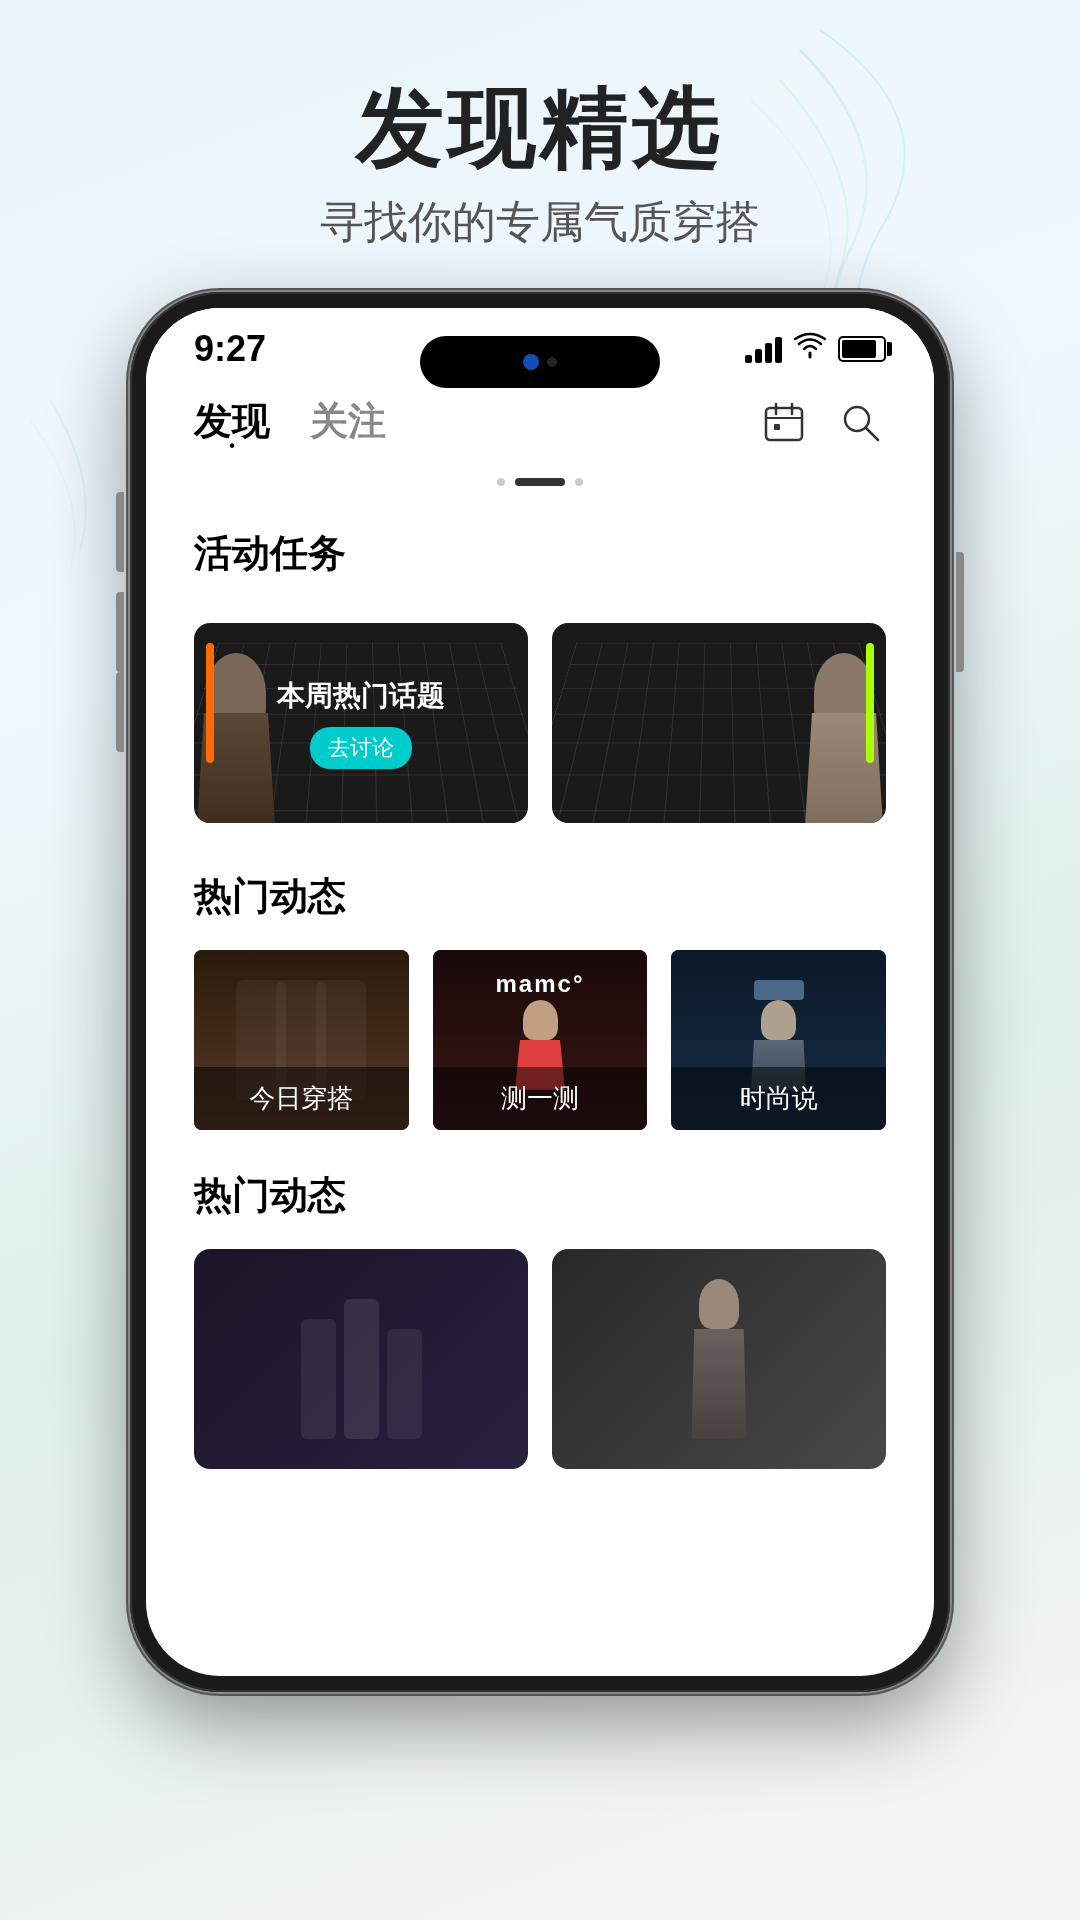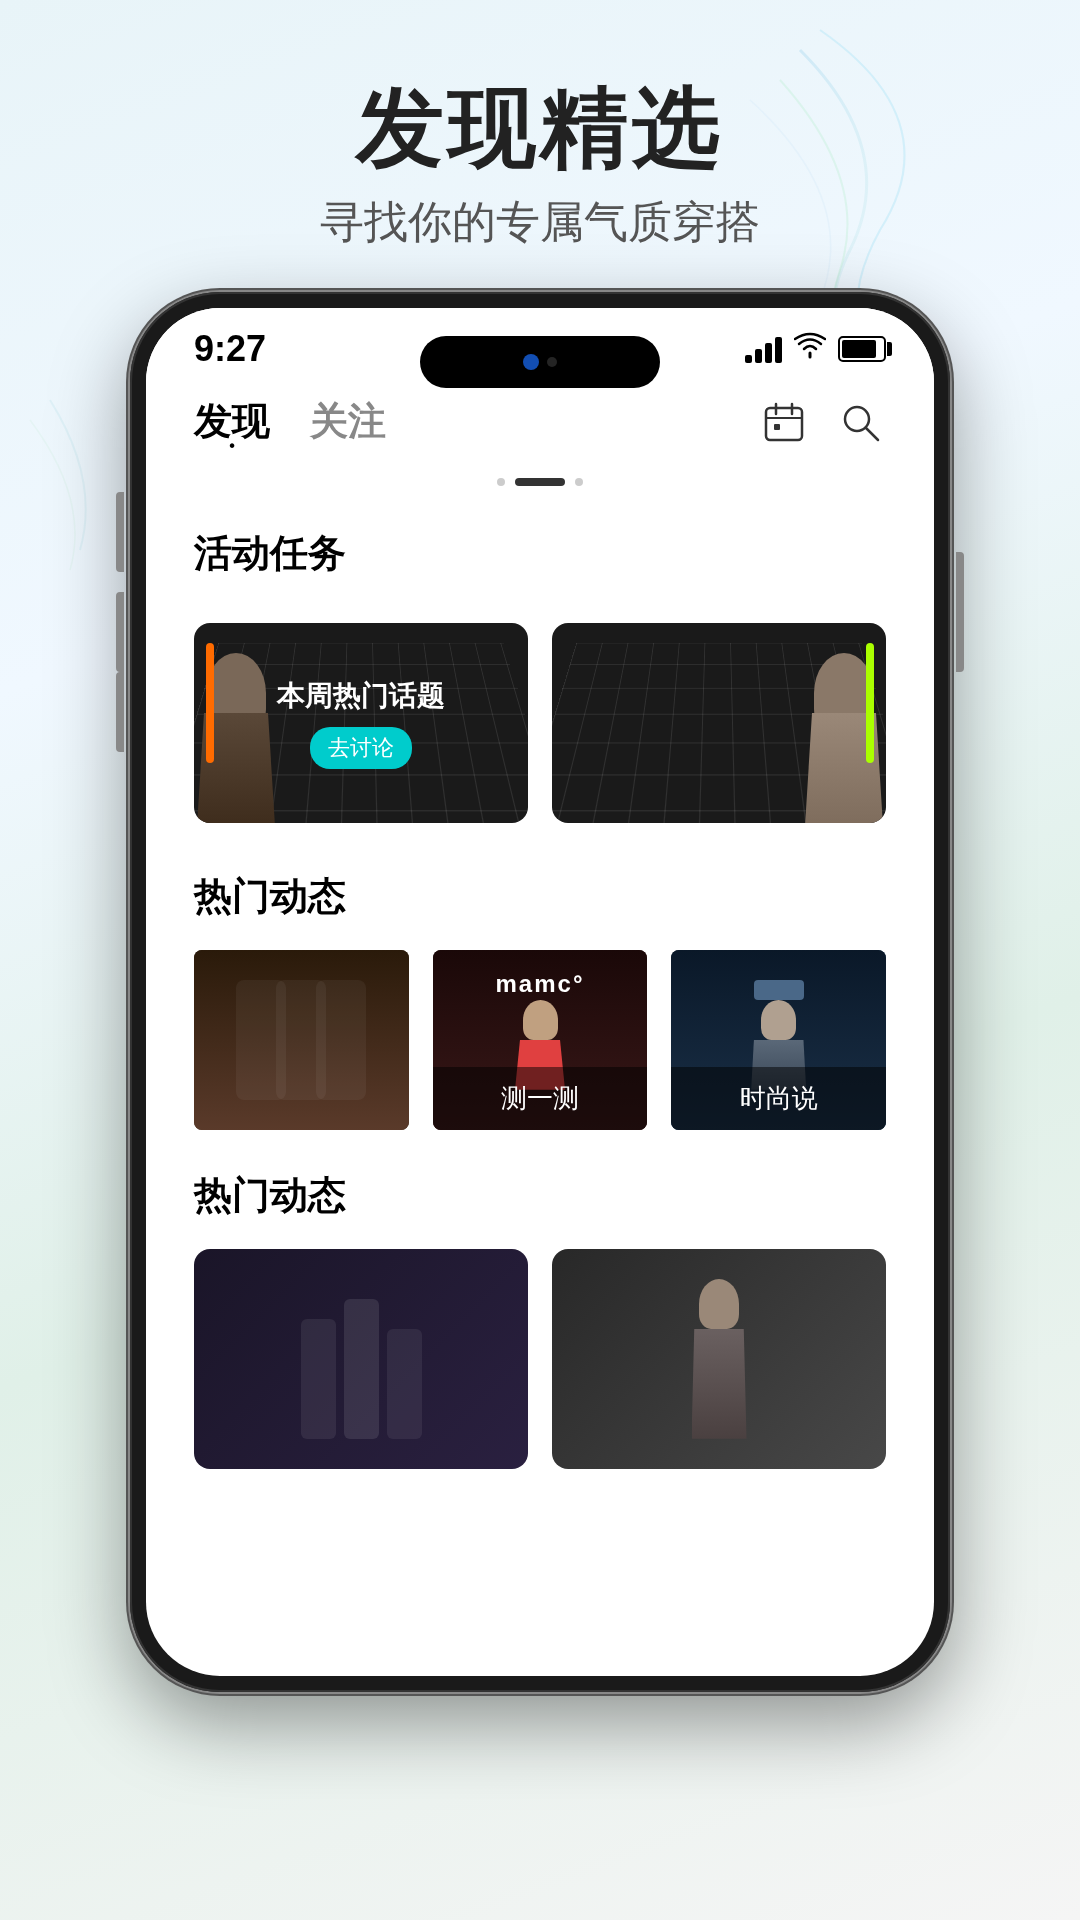--- a/index.html
+++ b/index.html
@@ -610,20 +610,21 @@
         <div class="hot-cards">
 
           <div class="hot-card hot-card-1-bg">
             <div style="position:absolute;inset:0;background:linear-gradient(to bottom,#2a1a0a,#5a3a2a);"></div>
 
             <div style="position:absolute;inset:0;display:flex;align-items:center;justify-content:center;gap:-10px;">
               <div style="width:50px;height:120px;background:rgba(255,255,255,0.05);border-radius:8px;transform:translateX(10px);"></div>
               <div style="width:50px;height:120px;background:rgba(255,255,255,0.05);border-radius:8px;"></div>
               <div style="width:50px;height:120px;background:rgba(255,255,255,0.05);border-radius:8px;transform:translateX(-10px);"></div>
             </div>
+            <div class="hot-card-label">今日穿搭</div>
           </div>
 
           <div class="hot-card hot-card-2-bg">
             <div style="position:absolute;inset:0;background:linear-gradient(to bottom,#1a0808,#3a1818);"></div>
             <div class="mamc-text">mamc°</div>
 
             <div style="position:absolute;bottom:50px;left:50%;transform:translateX(-50%);width:60px;height:80px;">
               <div style="width:35px;height:40px;background:#c0a080;border-radius:50% 50% 30% 30%;margin:0 auto;"></div>
               <div style="width:50px;height:50px;background:#e04040;clip-path:polygon(10% 0%,90% 0%,100% 100%,0% 100%);margin:0 auto;"></div>
             </div>

